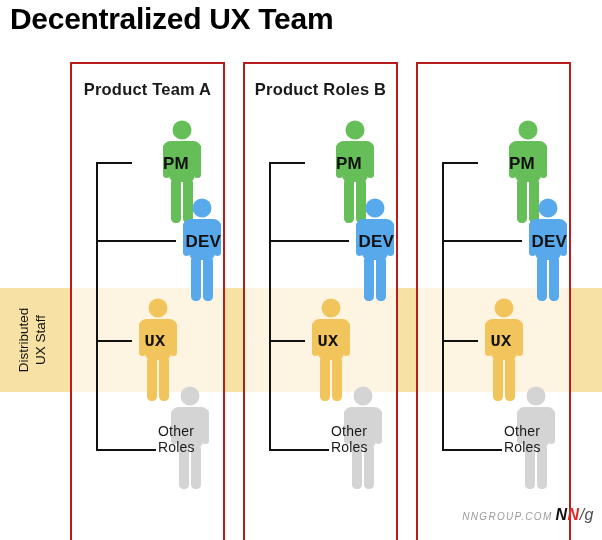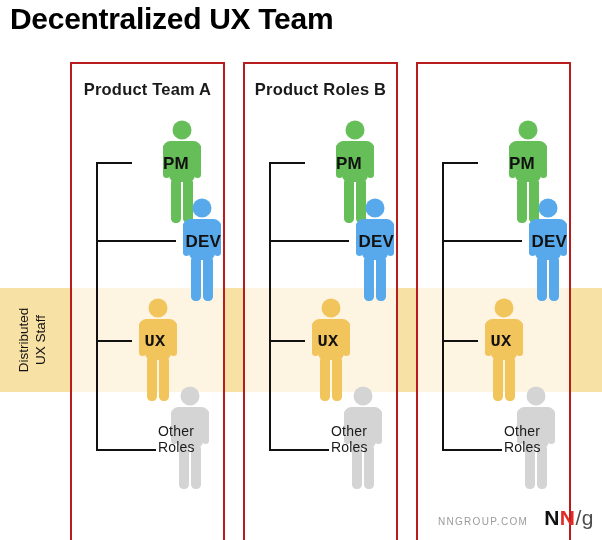--- a/index.html
+++ b/index.html
@@ -47,24 +47,24 @@
     font-weight:bold;font-size:17px;color:#111;z-index:5;letter-spacing:0.2px;
   }
   .fig-pm .role-label{transform:translateX(-6px);}
   .fig-dev .role-label{transform:translateX(-7px);text-align:right;}
   .fig-ux .role-label{transform:translateX(-3px);}
   .fig-other .role-label{
     font-weight:normal;font-size:14px;line-height:15.5px;color:#1a1a1a;
     text-align:left;left:-6px;width:48px;top:38px;transform:none;
   }
   .footer{
-    position:absolute;right:8px;top:506px;display:flex;align-items:baseline;gap:16px;z-index:5;
+    position:absolute;right:8px;top:506px;display:flex;align-items:baseline;gap:3px;z-index:5;font-style:italic;
   }
   .site{color:#9B9B9B;font-size:10px;letter-spacing:1.3px;}
-  .logo{font-size:21px;font-weight:bold;color:#111;letter-spacing:0.5px;}
+  .logo{font-size:16px;font-weight:bold;color:#111;letter-spacing:0.5px;}
   .logo .sg{font-weight:normal;color:#4D4D4D;}
   .defs-holder{position:absolute;width:0;height:0;overflow:hidden;}
 </style>
 </head>
 <body>
 
 <div class="canvas">
 
   <svg class="defs-holder" aria-hidden="true">
     <defs>

